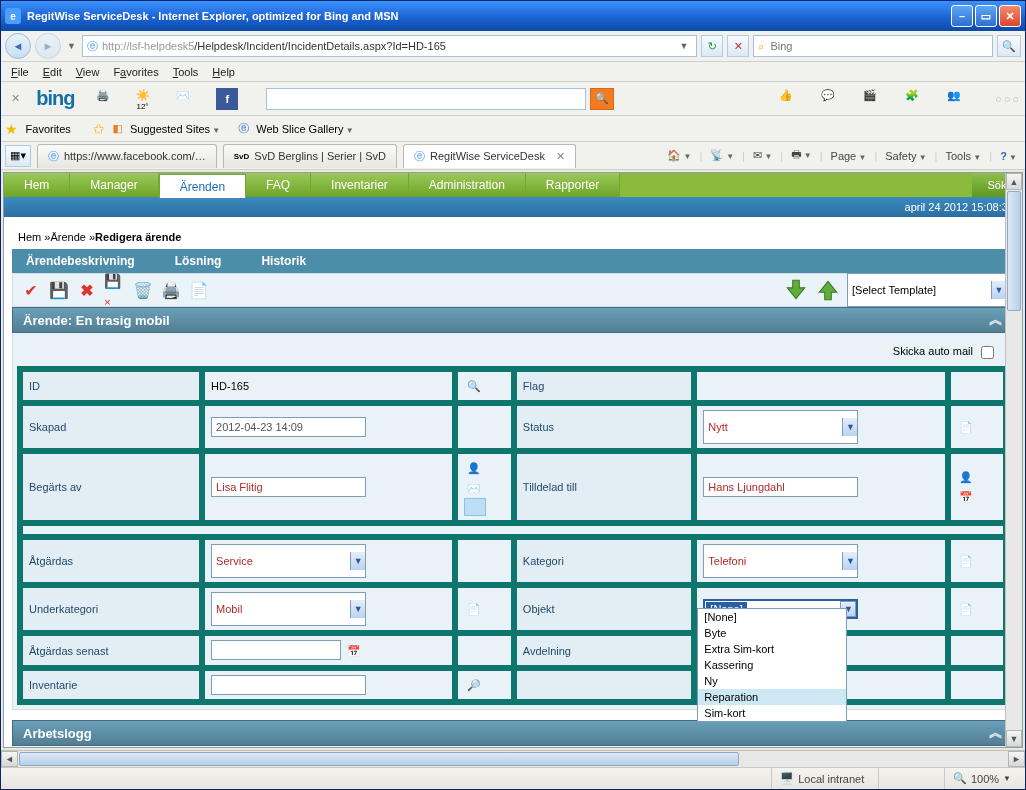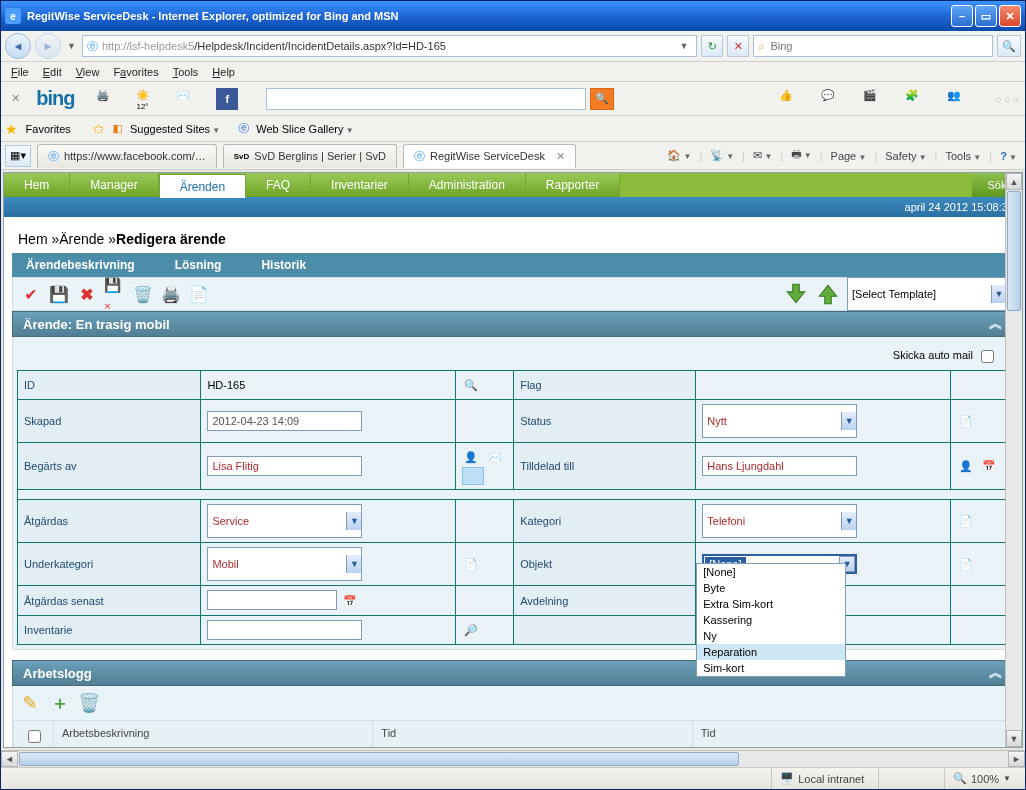--- a/index.html
+++ b/index.html
@@ -29,34 +29,34 @@
   .cmdstrip{margin-left:auto;display:flex;gap:8px;align-items:center;padding-right:8px;color:#444;}
   .drop::after{content:" ▼";font-size:8px;color:#666;}
   
   .app{flex:1;background:#fff;border:1px solid #8aa0b6;margin:2px;display:flex;flex-direction:column;overflow:hidden;position:relative;}
   .apptabs{height:24px;background:#8bbb3b;display:flex;align-items:stretch;}
   .apptab{padding:0 20px;display:flex;align-items:center;color:#fff;background:linear-gradient(#9cc95a,#6ea526);border-right:1px solid #79a534;font-size:12px;cursor:pointer;}
   .apptab.active{background:#fff;color:#1f6fb0;border:1px solid #79a534;border-bottom:none;position:relative;top:1px;}
   .searchbtn{margin-left:auto;width:50px;background:linear-gradient(#8fbe4e,#5e9820);color:#fff;display:flex;align-items:center;justify-content:center;}
   .timebar{height:20px;background:linear-gradient(#3c8ac0,#2b6fa2);color:#fff;text-align:right;padding-right:8px;line-height:20px;font-size:11px;}
   .stage{flex:1;overflow:auto;padding:12px 8px 0 8px;position:relative;}
-  .crumb{font-size:14px;color:#000;margin:2px 0 6px 6px;}
+  .crumb{font-size:11px;color:#000;margin:2px 0 6px 6px;}
   .crumb a{color:#000;text-decoration:none;}
   .subt{height:24px;background:#4c8da9;color:#fff;display:flex;align-items:center;gap:40px;padding-left:14px;font-size:12px;font-weight:bold;}
   .toolbar2{height:34px;background:#eaf3f7;border:1px solid #cfe0e9;display:flex;align-items:center;padding:0 6px;gap:4px;}
   .tb{width:24px;height:24px;border:1px solid transparent;display:flex;align-items:center;justify-content:center;}
   .tpl{margin-left:auto;display:flex;align-items:center;gap:6px;}
   .tpl .arrow{width:26px;height:26px;}
   .panelh{height:26px;background:linear-gradient(#6aa0b9,#527e93);color:#fff;font-size:13px;font-weight:bold;display:flex;align-items:center;padding:6px 10px;border:1px solid #476b7c;}
   .panelh .chevr{margin-left:auto;color:#d5e6ee;font-size:14px;}
   .panelbody{background:#e9f2f7;border:1px solid #cfe0e9;border-top:none;padding:4px;}
   .automail{text-align:right;padding:6px 12px 4px 0;font-size:11px;}
   .automail input{vertical-align:middle;margin-left:5px;}
   table.frm{width:100%;border-collapse:collapse;}
-  table.frm td{border:1px solid #0f766e;padding:4px 6px;background:#e9f2f7;vertical-align:middle;height:28px;}
+  table.frm td{border:6px solid #0f766e;padding:4px 6px;background:#e9f2f7;vertical-align:middle;height:28px;}
   table.frm td.lbl{width:190px;color:#214b6f;font-size:11px;background:#e3eef4;}
   table.frm td.val{width:260px;}
   table.frm td.icons{width:60px;text-align:left;}
   .txt{border:1px solid #7f9db9;background:#fff;height:20px;width:155px;padding:0 4px;font-size:11px;color:#b02b2b;}
   .txt.ro{color:#555;}
   .sel{border:1px solid #7f9db9;background:#fff;height:20px;width:155px;padding:16px 4px;font-size:11px;color:#b02b2b;display:inline-flex;align-items:center;justify-content:space-between;}
   .sel .ar{width:15px;height:18px;background:linear-gradient(#e4eefc,#b9d2f0);border-left:1px solid #7f9db9;display:flex;align-items:center;justify-content:center;color:#2b5a9b;font-size:9px;margin-right:-4px;}
   .miniico{width:20px;height:20px;display:inline-flex;align-items:center;justify-content:center;vertical-align:middle;}
   .objdrop{position:absolute;width:150px;background:#fff;border:1px solid #7f9db9;z-index:50;font-size:11px;}
   .objdrop div{padding:2px 6px;color:#000;}

